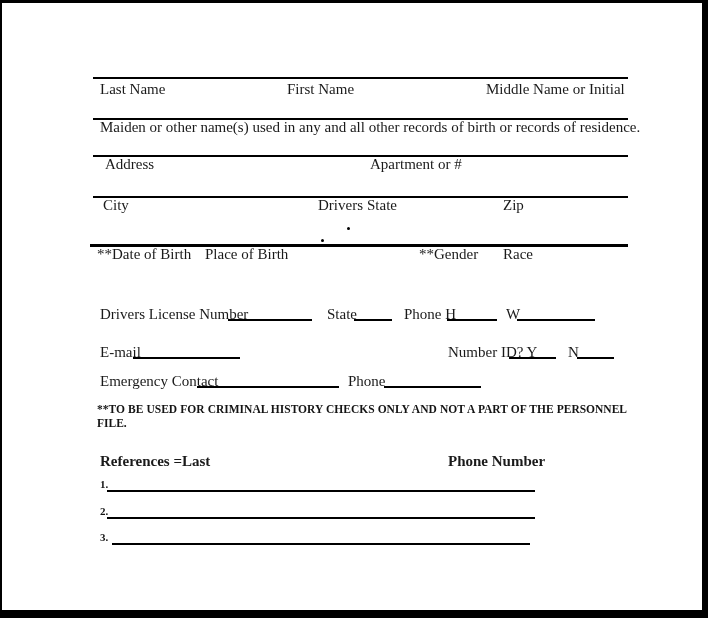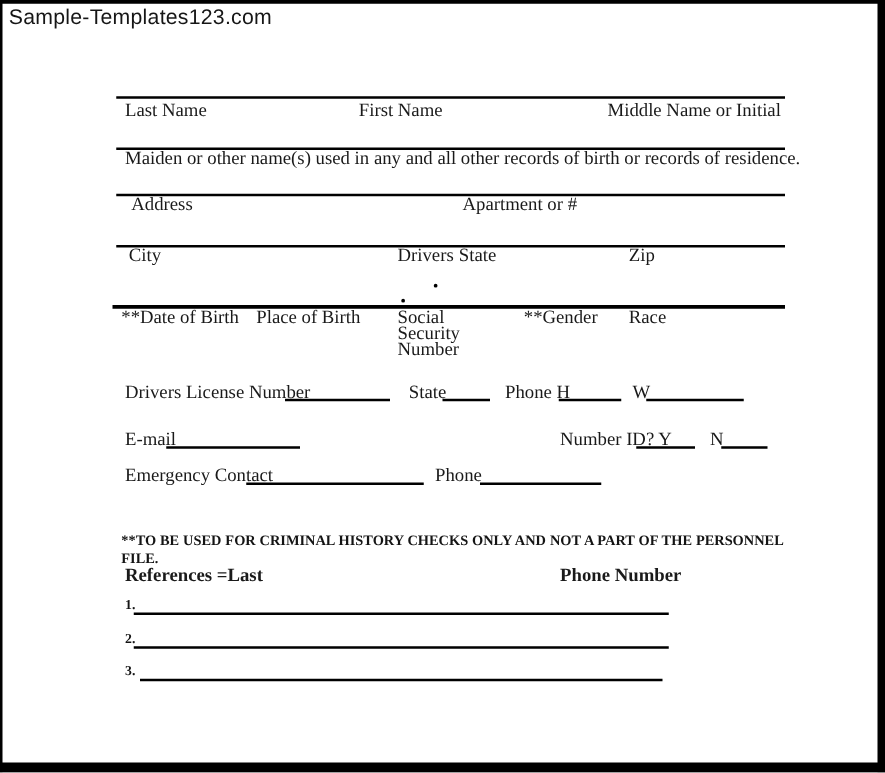--- a/index.html
+++ b/index.html
@@ -27,38 +27,37 @@
     line-height:12px;
   }
   .wrap-narrow { white-space:normal; width:54px; line-height:13px; }
 
   .ul { position:absolute; height:2px; background:#000; }
 
   .dot { position:absolute; width:3px; height:3px; background:#000; border-radius:50%; }
 
   .notice {
     position:absolute; left:97px; top:402px; width:530px;
-    font-size:11.5px; font-weight:bold; line-height:14px; color:#141414;margin-top:24px;
+    font-size:11.5px; font-weight:bold; line-height:14px; color:#141414;
   }
   .notice .l1 { text-align:justify; text-align-last:justify; }
   .bold { font-weight:bold; }
 
   .ref-num { position:absolute; font-size:11px; font-weight:bold; color:#141414; }
 </style>
 </head>
 <body>
 
 <div class="page">
 
   <div class="frame frame-top"></div>
   <div class="frame frame-left"></div>
   <div class="frame frame-right"></div>
   <div class="frame frame-bottom"></div>
 
-  <div class="watermark">Sample-Templates123.com</div>
 
   <div class="rule" style="top:77px"></div>
   <div class="lbl" style="left:100px; top:83px">Last Name</div>
   <div class="lbl" style="left:287px; top:83px">First Name</div>
   <div class="lbl" style="left:486px; top:83px">Middle Name or Initial</div>
 
   <div class="rule" style="top:118px"></div>
   <div class="lbl" style="left:100px; top:121px">Maiden or other name(s) used in any and all other records of birth or records of residence.</div>
 
   <div class="rule" style="top:155px"></div>
@@ -70,21 +69,20 @@
   <div class="lbl" style="left:318px; top:199px">Drivers</div>
   <div class="lbl" style="left:367px; top:199px">State</div>
   <div class="lbl" style="left:503px; top:199px">Zip</div>
 
   <div class="dot" style="left:347px; top:227px"></div>
   <div class="dot" style="left:321px; top:239px"></div>
 
   <div class="rule rule-thick" style="top:244px"></div>
   <div class="lbl" style="left:97px; top:248px">**Date of Birth</div>
   <div class="lbl" style="left:205px; top:248px">Place of Birth</div>
-  <div class="lbl wrap-narrow" style="left:318px; top:248px">Social Security Number</div>
   <div class="lbl" style="left:419px; top:248px">**Gender</div>
   <div class="lbl" style="left:503px; top:248px">Race</div>
 
   <div class="lbl" style="left:100px; top:308px">Drivers License Number</div>
   <div class="ul" style="left:228px; top:319px; width:84px"></div>
   <div class="lbl" style="left:327px; top:308px">State</div>
   <div class="ul" style="left:354px; top:319px; width:38px"></div>
   <div class="lbl" style="left:404px; top:308px">Phone H</div>
   <div class="ul" style="left:447px; top:319px; width:50px"></div>
   <div class="lbl" style="left:506px; top:308px">W</div>

